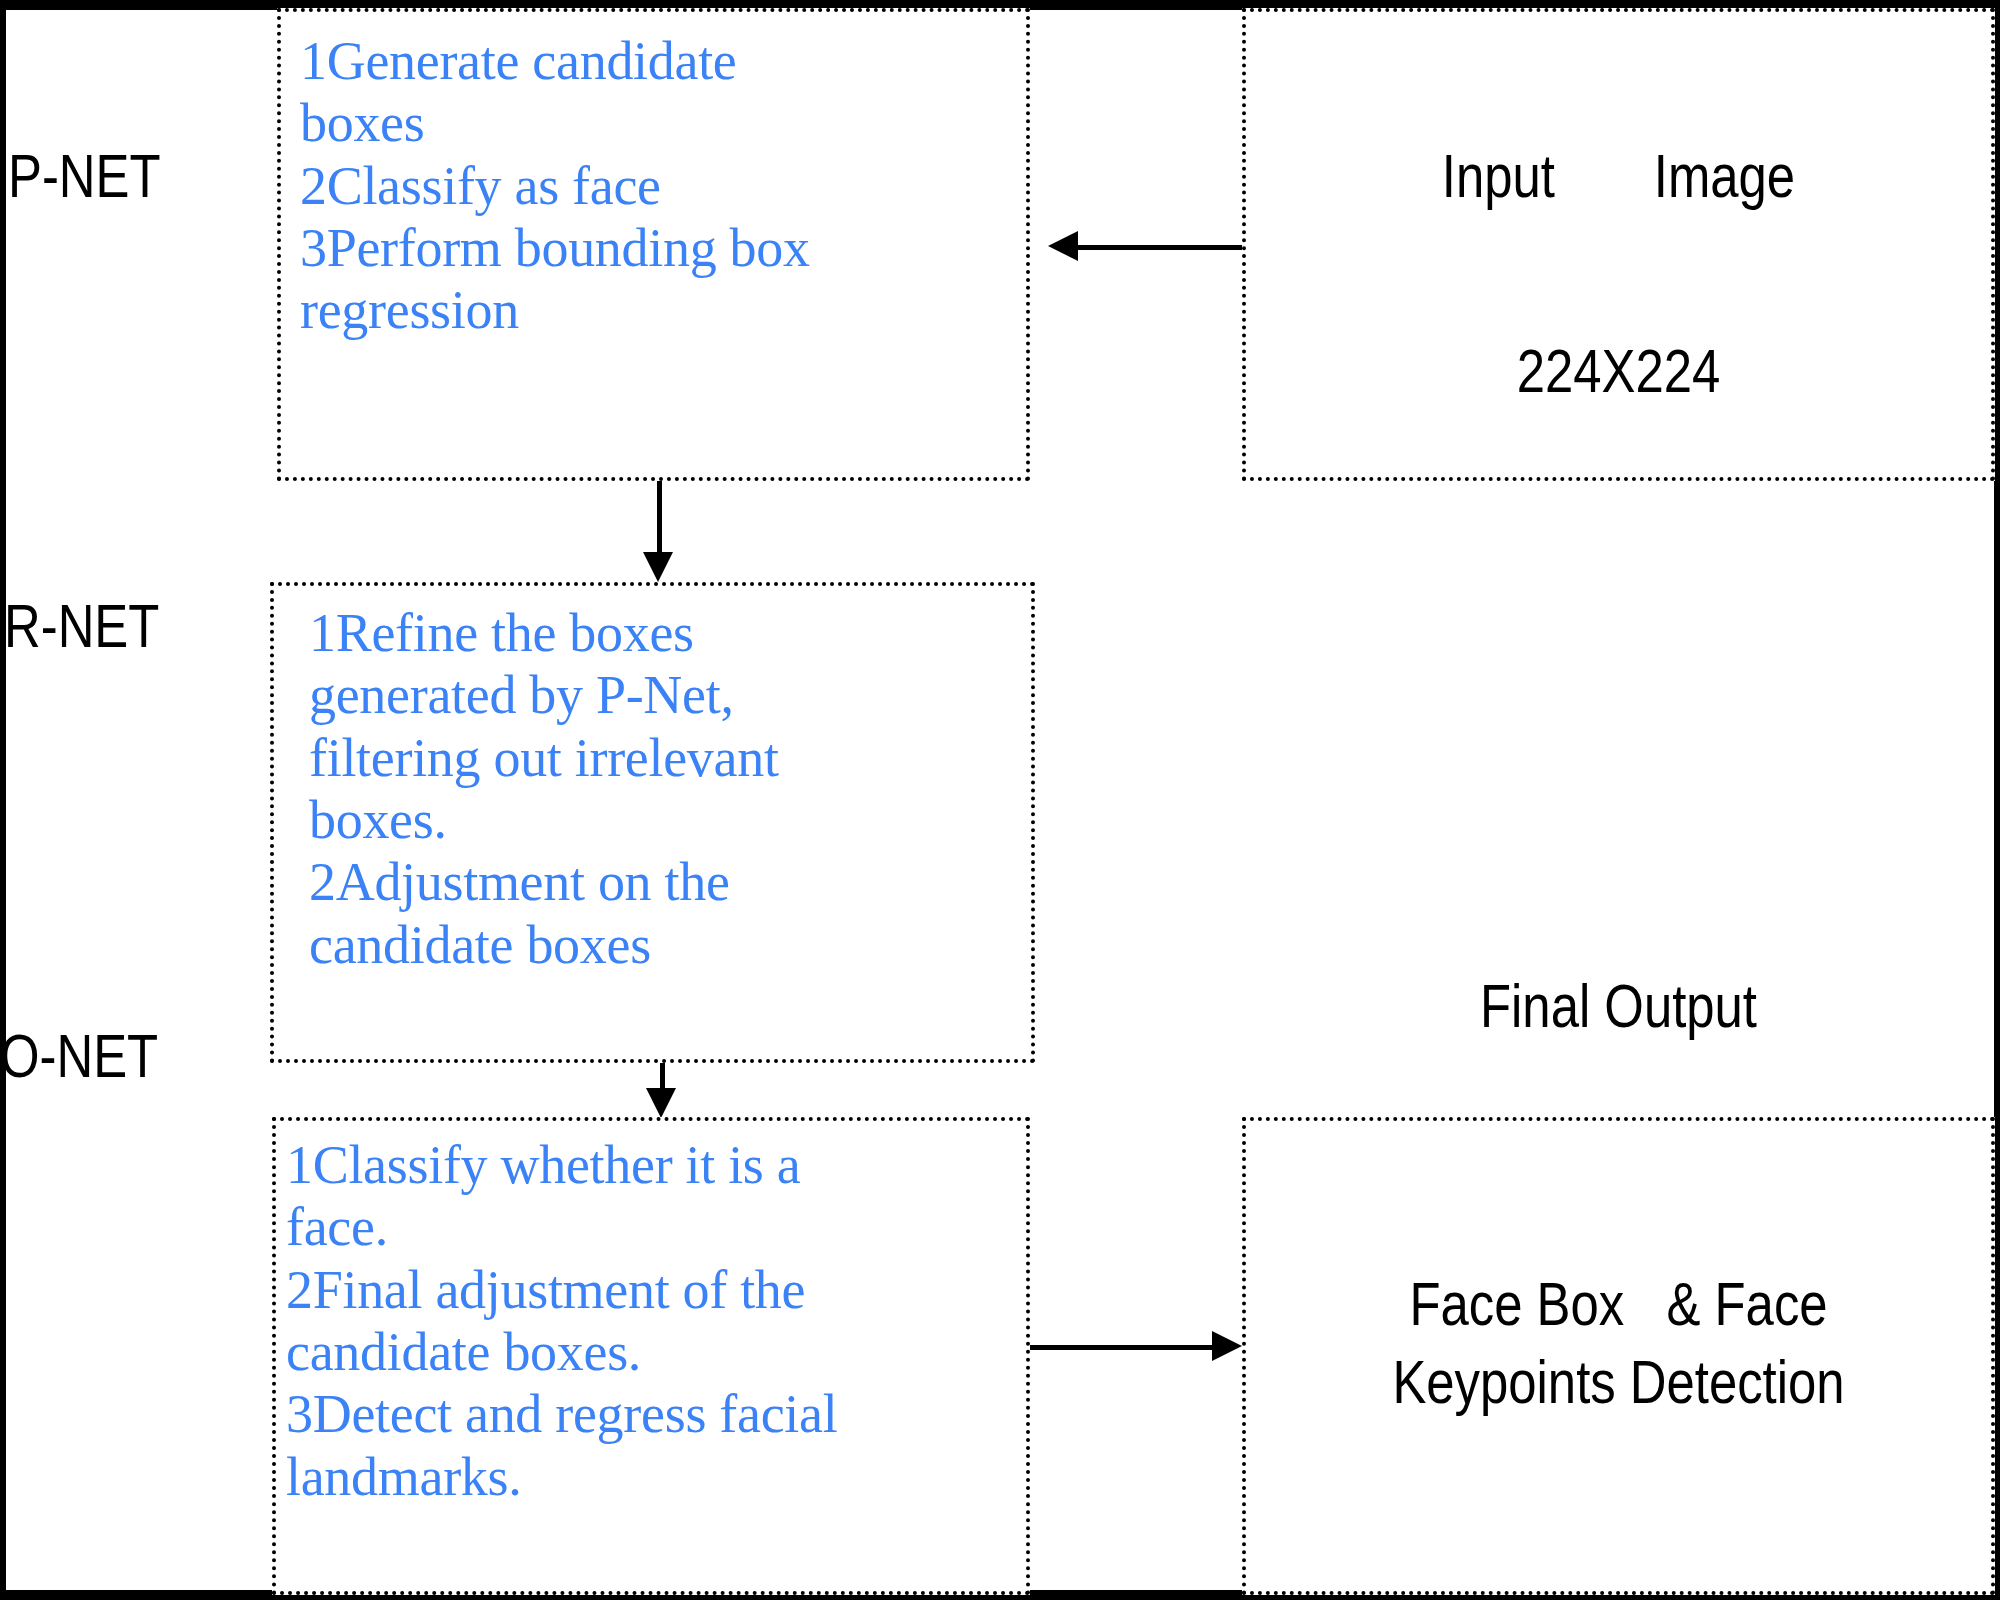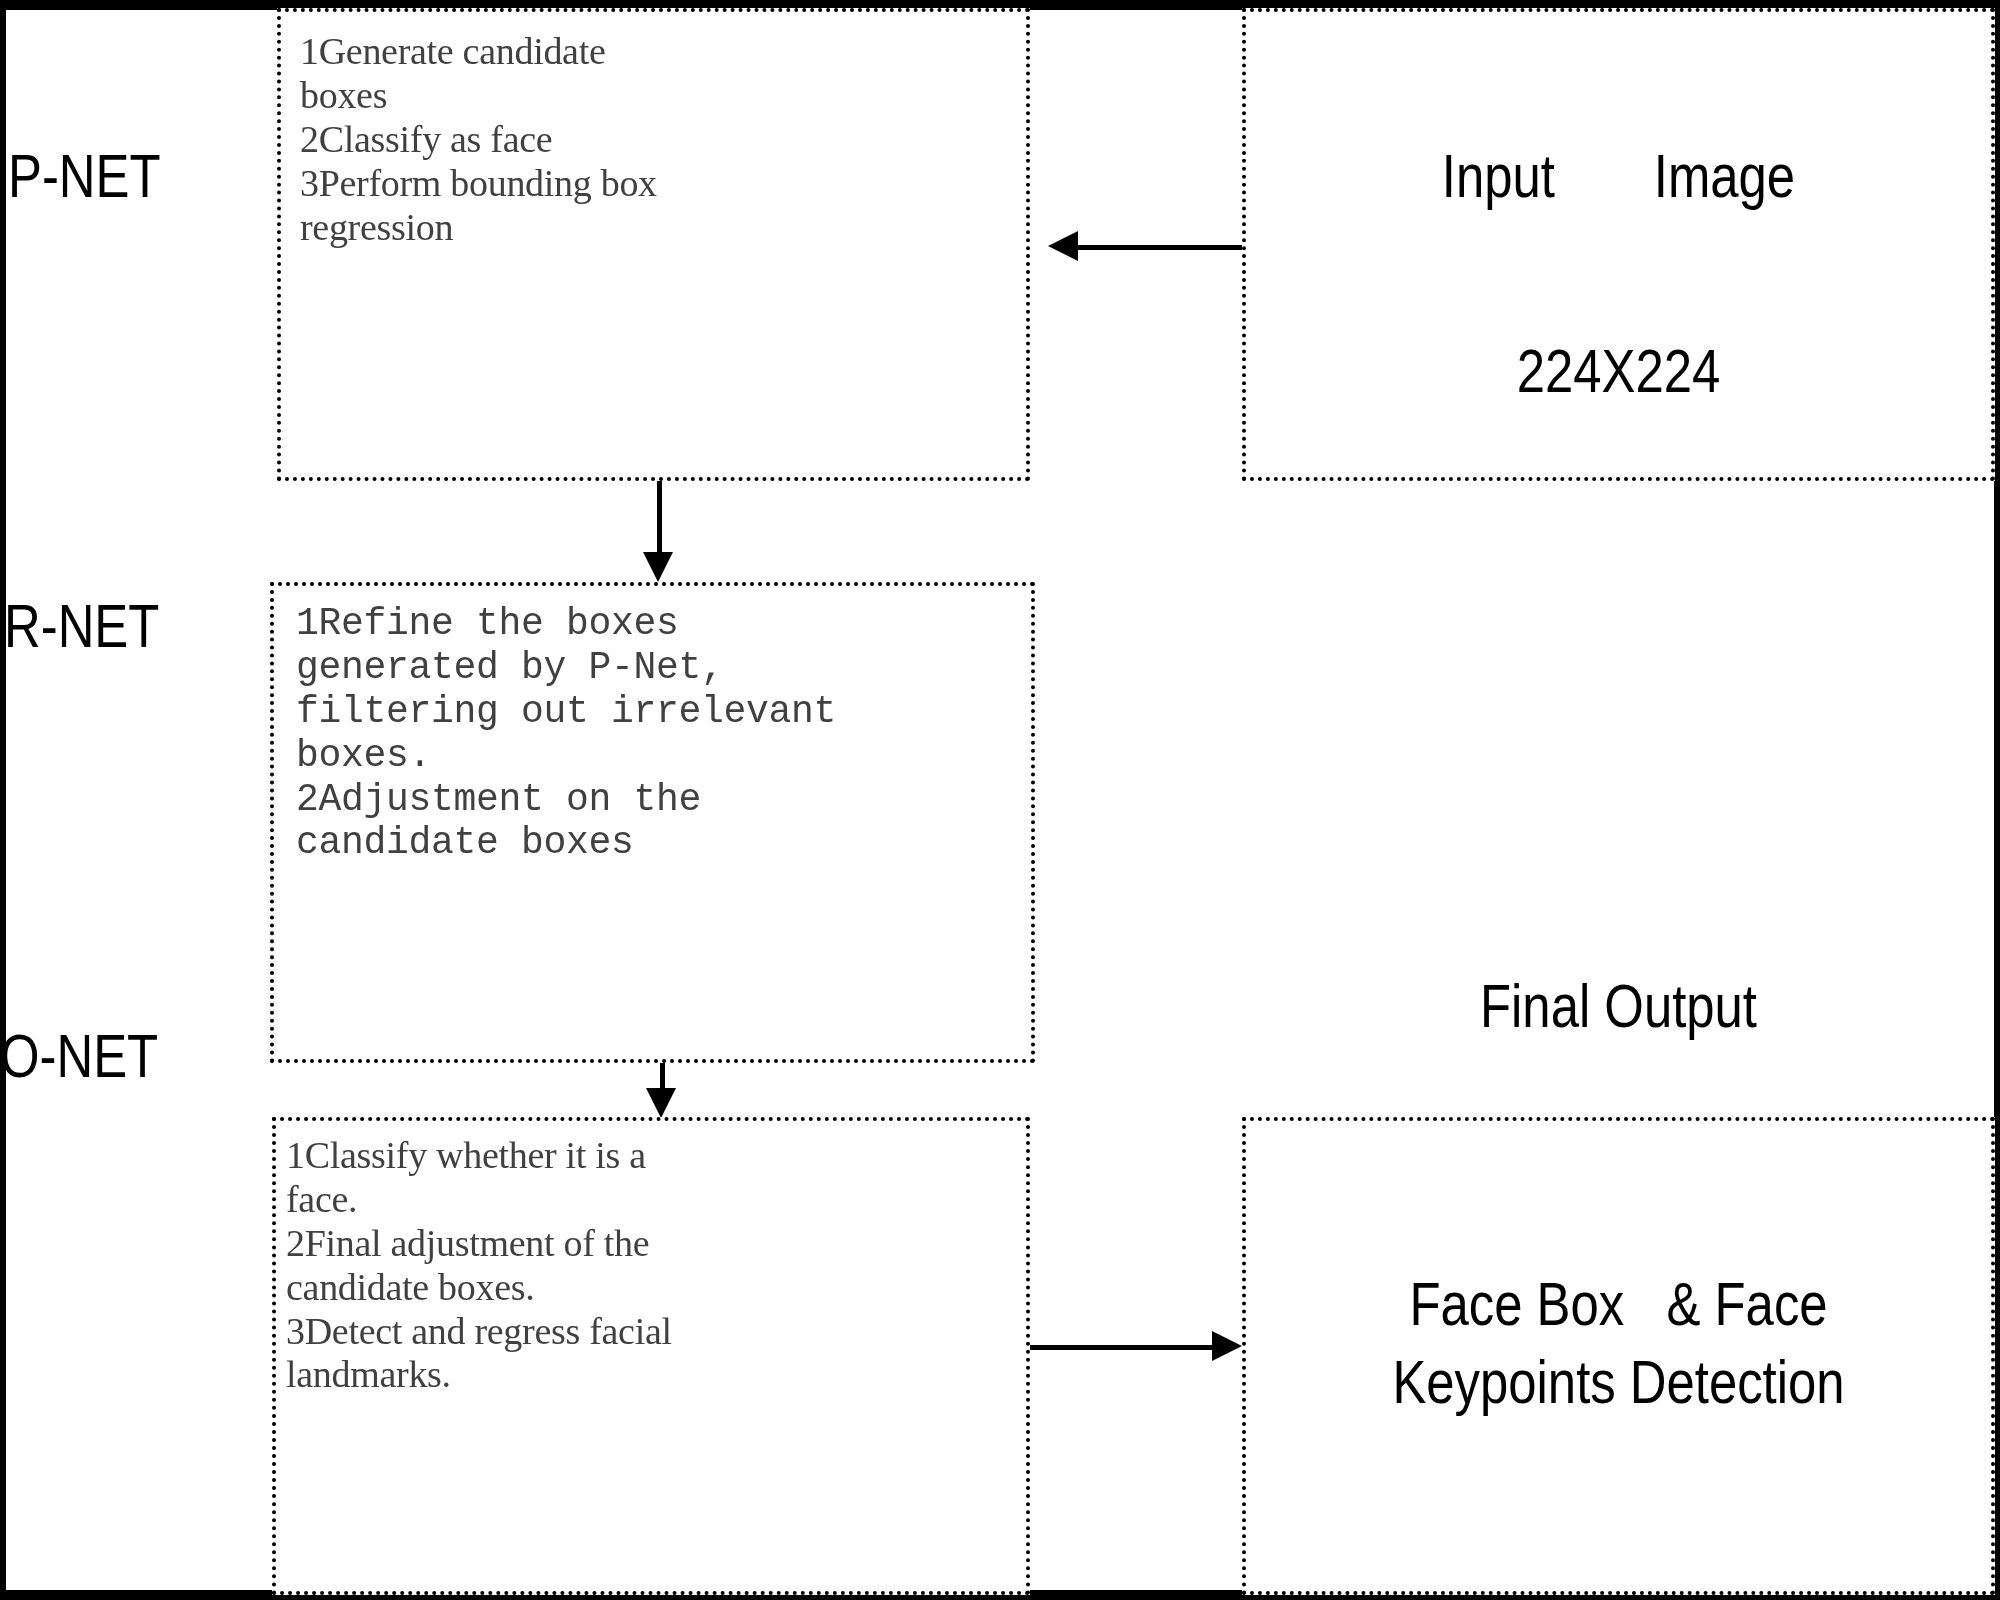--- a/index.html
+++ b/index.html
@@ -41,23 +41,23 @@
     box-sizing: border-box;
     border: 4px dotted #000000;
     background: #ffffff;
   }
 
   
   .steps {
     position: absolute;
     box-sizing: border-box;
     font-family: "Liberation Serif", "DejaVu Serif", serif;
-    font-size: 38px;
+    font-size: 54px;
     line-height: 1.155;
-    color: #404040;
+    color: #3b82f6;
     white-space: pre-wrap;
     letter-spacing: -0.3px;
   }
 
   
   .sans {
     position: absolute;
     font-family: "Liberation Sans Narrow", "Liberation Sans", "DejaVu Sans", sans-serif;
     color: #000000;
     transform: scaleX(0.82);
@@ -138,21 +138,21 @@
   </div>
 
   <div>
     <div class="arrow-v" style="left:657px; top:481px; height:72px;"></div>
     <div class="head head-down" style="left:643px; top:552px;"></div>
   </div>
 
   <div class="sans net-label" style="left:4px; top:590px;">R-NET</div>
 
   <div class="dbox" style="left:270px; top:582px; width:765px; height:481px;"></div>
-  <div class="steps" style="left:296px; top:602px; width:730px;font-family:Liberation Mono, monospace;">1Refine the boxes
+  <div class="steps" style="left:309px; top:602px; width:730px;">1Refine the boxes
 generated by P-Net,
 filtering out irrelevant
 boxes.
 2Adjustment on the
 candidate boxes</div>
 
   <div>
     <div class="arrow-v" style="left:660px; top:1063px; height:28px;"></div>
     <div class="head head-down" style="left:646px; top:1088px;"></div>
   </div>

